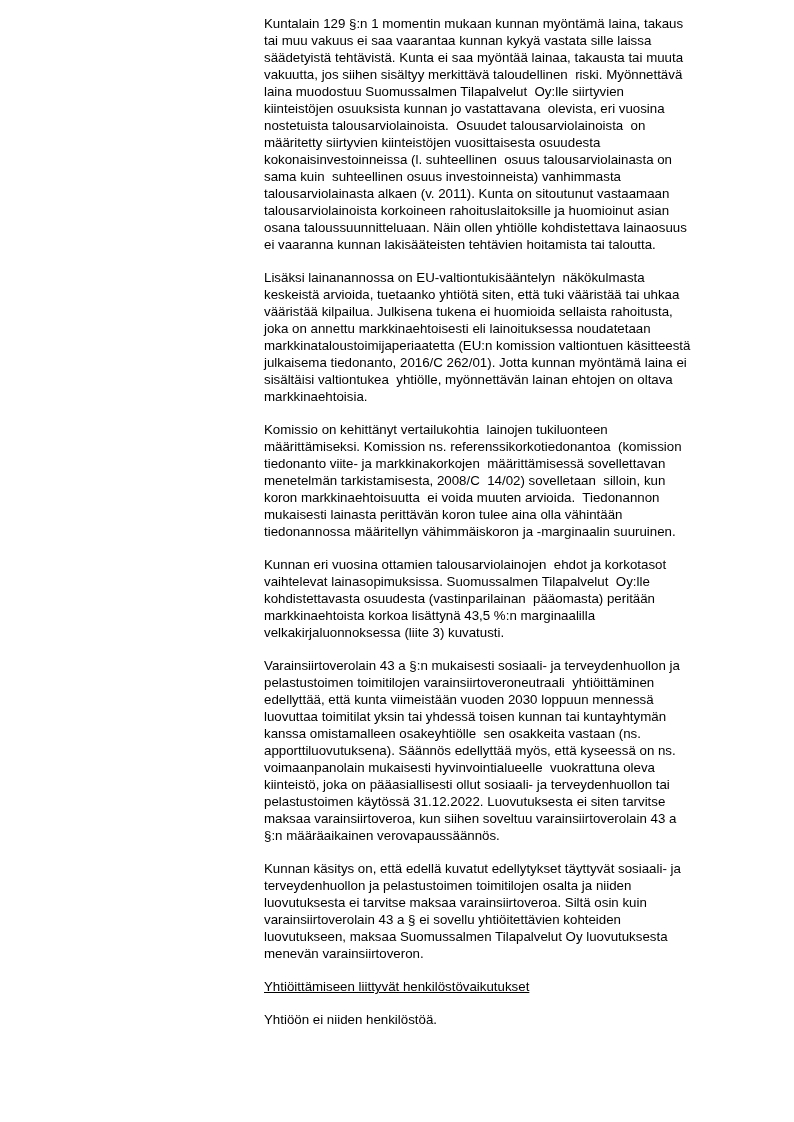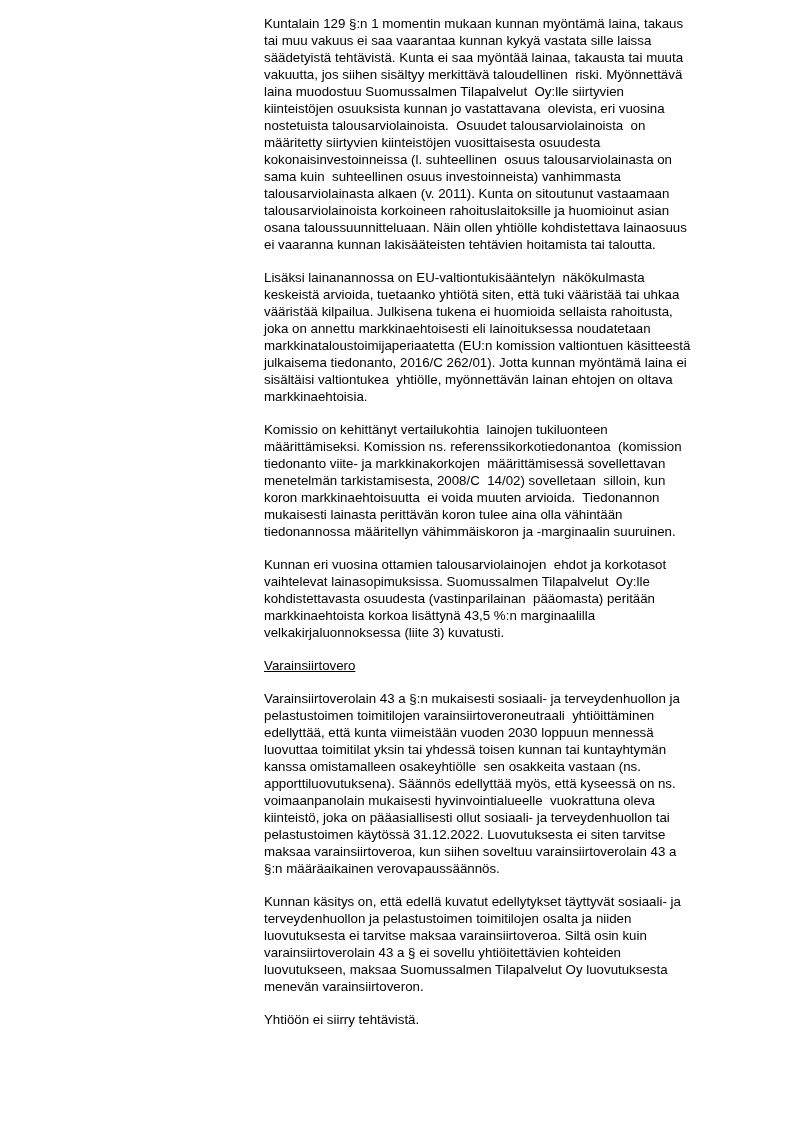--- a/index.html
+++ b/index.html
@@ -70,38 +70,38 @@
 koron markkinaehtoisuutta  ei voida muuten arvioida.  Tiedonannon
 mukaisesti lainasta perittävän koron tulee aina olla vähintään
 tiedonannossa määritellyn vähimmäiskoron ja -marginaalin suuruinen.</p>
 
     <p class="para">Kunnan eri vuosina ottamien talousarviolainojen  ehdot ja korkotasot
 vaihtelevat lainasopimuksissa. Suomussalmen Tilapalvelut  Oy:lle
 kohdistettavasta osuudesta (vastinparilainan  pääomasta) peritään
 markkinaehtoista korkoa lisättynä 43,5 %:n marginaalilla
 velkakirjaluonnoksessa (liite 3) kuvatusti.</p>
 
-    <p class="para heading">Varainsiirtovero</p>
 
     <p class="para">Varainsiirtoverolain 43 a §:n mukaisesti sosiaali- ja terveydenhuollon ja
 pelastustoimen toimitilojen varainsiirtoveroneutraali  yhtiöittäminen
 edellyttää, että kunta viimeistään vuoden 2030 loppuun mennessä
 luovuttaa toimitilat yksin tai yhdessä toisen kunnan tai kuntayhtymän
 kanssa omistamalleen osakeyhtiölle  sen osakkeita vastaan (ns.
 apporttiluovutuksena). Säännös edellyttää myös, että kyseessä on ns.
 voimaanpanolain mukaisesti hyvinvointialueelle  vuokrattuna oleva
 kiinteistö, joka on pääasiallisesti ollut sosiaali- ja terveydenhuollon tai
 pelastustoimen käytössä 31.12.2022. Luovutuksesta ei siten tarvitse
 maksaa varainsiirtoveroa, kun siihen soveltuu varainsiirtoverolain 43 a
 §:n määräaikainen verovapaussäännös.</p>
 
     <p class="para">Kunnan käsitys on, että edellä kuvatut edellytykset täyttyvät sosiaali- ja
 terveydenhuollon ja pelastustoimen toimitilojen osalta ja niiden
 luovutuksesta ei tarvitse maksaa varainsiirtoveroa. Siltä osin kuin
 varainsiirtoverolain 43 a § ei sovellu yhtiöitettävien kohteiden
 luovutukseen, maksaa Suomussalmen Tilapalvelut Oy luovutuksesta
 menevän varainsiirtoveron.</p>
 
+    <p class="para heading">Yhtiöittämiseen liittyvät henkilöstövaikutukset</p>
 
-    <p class="para">Yhtiöön ei siirry tehtävistä.</p>
+    <p class="para">Yhtiöön ei niiden henkilöstöä.</p>
 
   </div>
 </div>
 
 </body></html>

